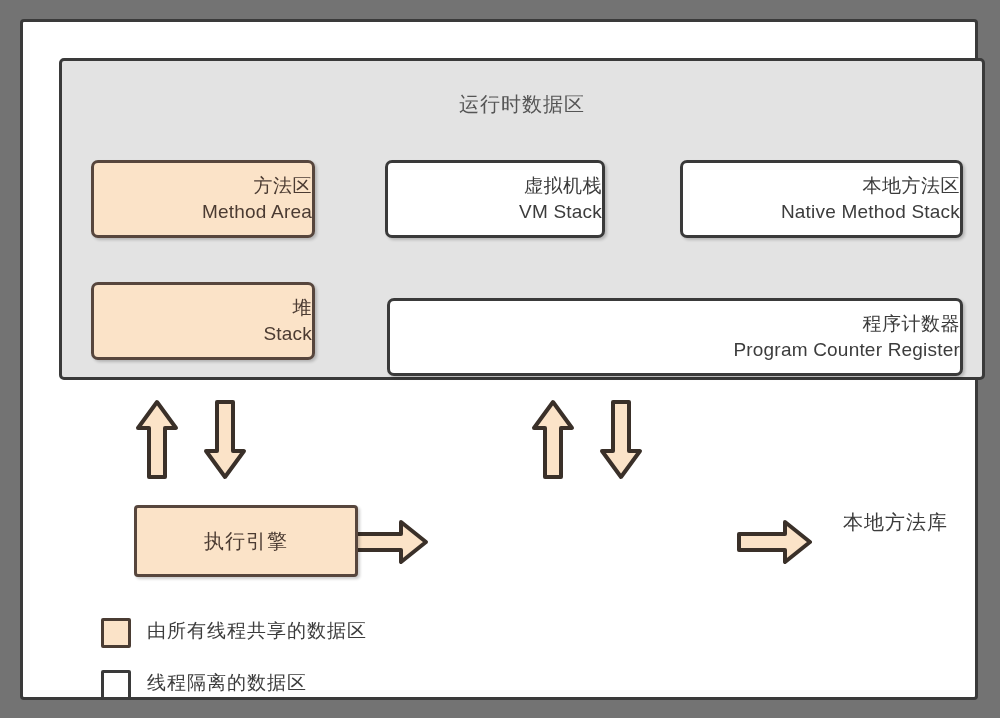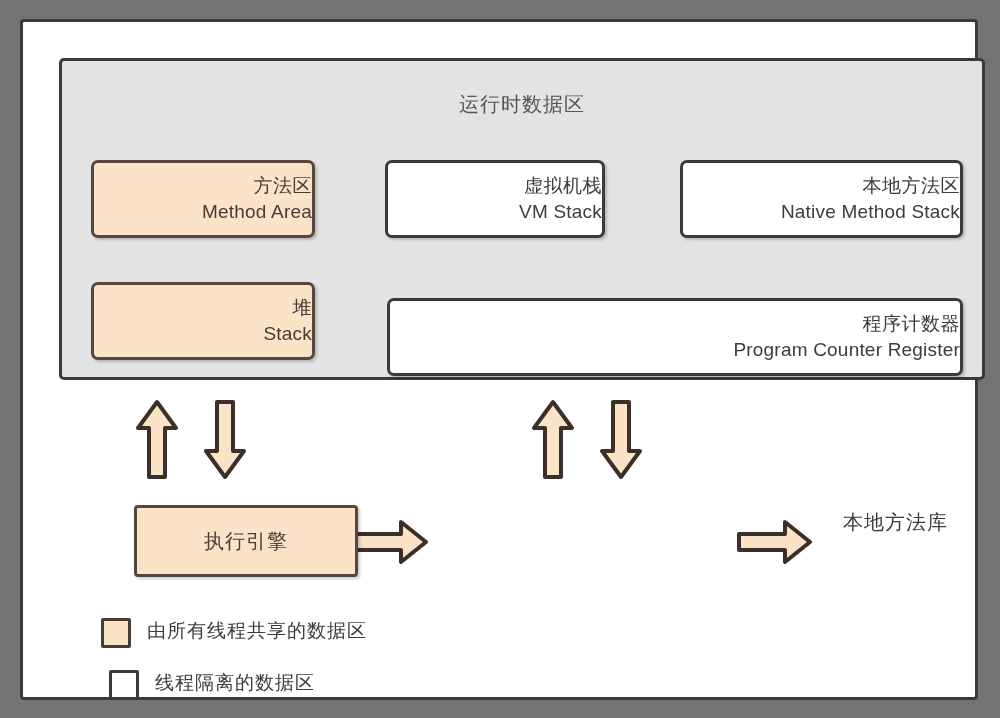--- a/index.html
+++ b/index.html
@@ -136,21 +136,21 @@
   .pos-arr-right-2 { left: 714px; top: 497px; }
 
   
   .legend-row {
     position: absolute;
     display: flex;
     align-items: flex-start;
     padding-left: 8px;
   }
   .legend-row-1 { left: 70px; top: 596px; }
-  .legend-row-2 { left: 78px; top: 648px; }
+  .legend-row-2 { left: 70px; top: 648px; }
   .legend-swatch {
     width: 30px;
     height: 30px;
     box-sizing: border-box;
     border: 3px solid #3a3a3a;
     border-radius: 2px;
     flex: none;
   }
   .legend-swatch.shared   { background: #fbe3c8; border-color: #4a3c33; }
   .legend-swatch.isolated { background: #ffffff; border-color: #3a3a3a; }

